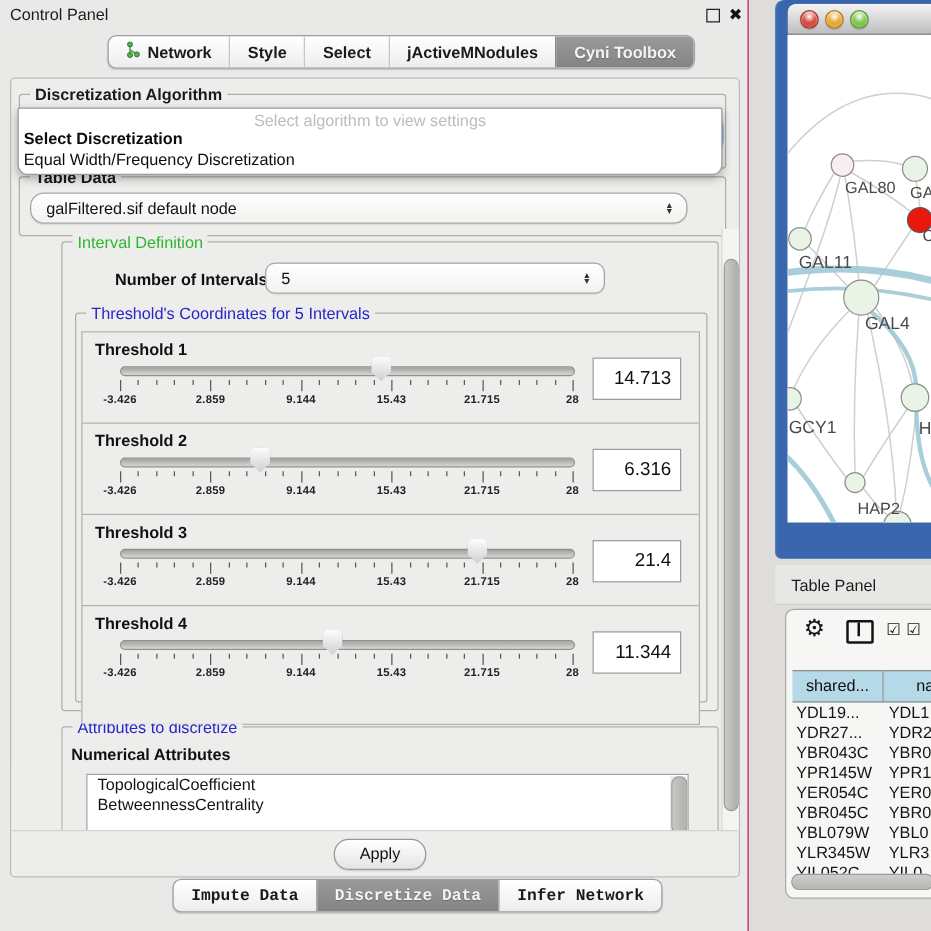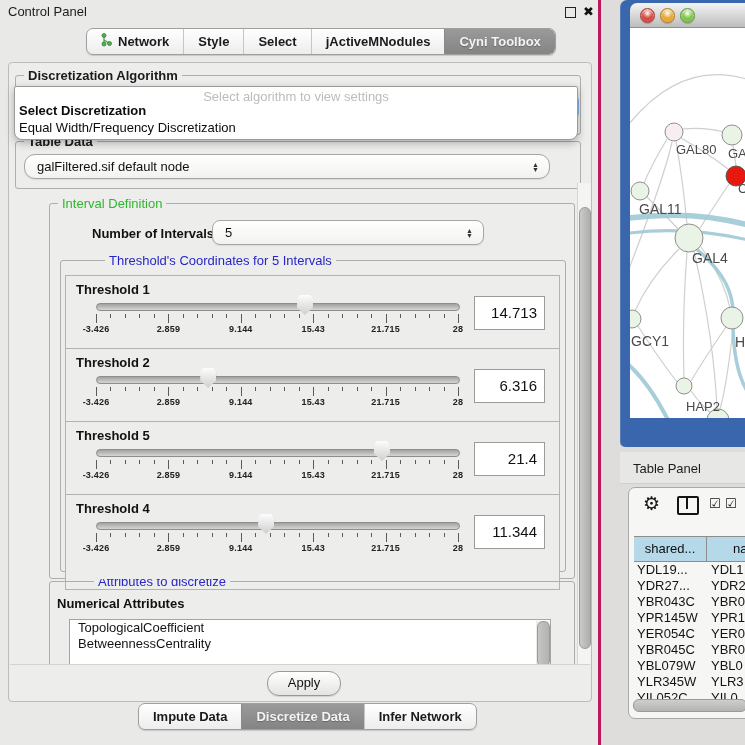--- a/index.html
+++ b/index.html
@@ -1,39 +1,39 @@
 <!DOCTYPE html>
 <html><head>
 <meta charset="utf-8">
 <style>
   html,body{margin:0;padding:0;}
   #root{position:relative;width:745px;height:745px;background:#dedddb;
         font-family:"Liberation Sans","DejaVu Sans",sans-serif;overflow:hidden;
         -webkit-font-smoothing:antialiased;}
   .abs{position:absolute;}
   
-  #control-panel{left:0;top:0;width:598px;height:745px;background:#e9e9e7;border-right:3px solid #be185d;}
+  #control-panel{left:0;top:0;width:598px;height:745px;background:#e9e9e7;border-right:1px solid #be185d;}
   #cp-titlebar{left:0;top:0;width:100%;height:24px;}
   #cp-title{left:8px;top:4px;font-size:13px;color:#1c1c1c;}
   #cp-restore{right:22px;top:7px;width:9px;height:9px;border:1.5px solid #222;}
   #cp-close{right:4px;top:4px;font-size:13px;font-weight:bold;color:#111;}
   .tabgroup{display:flex;align-items:stretch;height:25px;border:1px solid #9f9f9f;border-radius:7px;
             background:linear-gradient(#ffffff,#ededed);overflow:hidden;
             box-shadow:0 1px 1px rgba(0,0,0,.15);}
   .tab{display:flex;align-items:center;padding:0 14px;font-size:13px;font-weight:bold;color:#1a1a1a;
        border-left:1px solid #c6c6c6;cursor:default;}
   .tab:first-child{border-left:none;}
   .tab.sel{background:linear-gradient(#9a9a9a,#848484);color:#f4f4f4;border-left-color:#8a8a8a;text-shadow:0 1px 1px rgba(0,0,0,.25);}
   .tab .glyph{margin-right:6px;display:inline-block;}
   #inner-panel{left:8px;top:62px;width:582px;height:638px;background:#ededeb;border:1px solid #bcbcba;border-radius:4px;}
   .group{position:absolute;border:1px solid #aeaeac;border-radius:3px;}
   .group>.gtitle{position:absolute;top:-8px;left:8px;background:#ededeb;padding:0 4px;font-size:13px;line-height:15px;white-space:nowrap;}
   .gtitle.black{color:#1a1a1a;font-weight:bold;}
   .gtitle.green{color:#2eb82e;}
-  .gtitle.blue{color:#2626c9;margin-left:36px;}
+  .gtitle.blue{color:#2626c9;}
   .combo{position:absolute;background:linear-gradient(#ffffff,#f2f2f0);border:1px solid #a6a6a4;border-radius:11px;
          font-size:13px;color:#111;display:flex;align-items:center;padding:0 12px;box-shadow:0 1px 1px rgba(0,0,0,.08);}
   .combo .arrows{position:absolute;right:10px;top:50%;transform:translateY(-50%);display:flex;flex-direction:column;line-height:5px;}
   .combo .arrows i{font-style:normal;font-size:7px;color:#333;height:5px;}
   .focusring{box-shadow:0 0 0 3px rgba(110,167,229,.85);}
   
   #algo-popup{left:5px;top:23px;width:562px;height:52px;background:#ffffff;border:1px solid #9a9a98;
               border-radius:2px 2px 8px 8px;box-shadow:0 3px 8px rgba(0,0,0,.28);z-index:30;}
   #algo-popup .hint{position:absolute;left:0;right:0;top:2px;text-align:center;font-size:13px;color:#bcbcbc;}
   #algo-popup .opt{position:absolute;left:4px;font-size:13px;color:#0c0c0c;white-space:nowrap;}
@@ -153,21 +153,21 @@
         <span class="gtitle black">Table Data</span>
         <div class="combo" style="left:8px;top:12px;width:500px;height:23px;">
           <span>galFiltered.sif default node</span>
           <span class="arrows">
               <i>▲</i>
               <i>▼</i>
             </span>
         </div>
       </div>
 
-      <div class="group" style="left:40px;top:140px;width:524px;height:374px;">
+      <div class="group" style="left:40px;top:130px;width:524px;height:374px;">
         <span class="gtitle green">Interval Definition</span>
         <span class="abs" style="left:42px;top:22px;font-size:13px;font-weight:bold;color:#111;">Number of Intervals</span>
         <div class="combo" style="left:162px;top:16px;width:246px;height:23px;border-radius:8px;">
           <span>5</span>
           <span class="arrows">
               <i>▲</i>
               <i>▼</i>
             </span>
         </div>
         <div class="group" style="left:10px;top:56px;width:504px;height:310px;">
@@ -243,21 +243,21 @@
                 <div class="tick major" style="left: 392px;"></div>
                 <div class="ticklabel" style="left: 30px;">-3.426</div>
                 <div class="ticklabel" style="left: 102.4px;">2.859</div>
                 <div class="ticklabel" style="left: 174.8px;">9.144</div>
                 <div class="ticklabel" style="left: 247.2px;">15.43</div>
                 <div class="ticklabel" style="left: 319.6px;">21.715</div>
                 <div class="ticklabel" style="left: 392px;">28</div>
                 <div class="valbox">6.316</div>
               </div>
               <div class="throw" style="top: 160px;">
-                <div class="tlabel">Threshold 5</div>
+                <div class="tlabel">Threshold 3</div>
                 <div class="track"></div>
                 <div class="thumb" style="left: 307.974px;"></div>
                 <div class="tick major" style="left: 30px;"></div>
                 <div class="tick minor" style="left: 44.48px;"></div>
                 <div class="tick minor" style="left: 58.96px;"></div>
                 <div class="tick minor" style="left: 73.44px;"></div>
                 <div class="tick minor" style="left: 87.92px;"></div>
                 <div class="tick major" style="left: 102.4px;"></div>
                 <div class="tick minor" style="left: 116.88px;"></div>
                 <div class="tick minor" style="left: 131.36px;"></div>
@@ -347,21 +347,21 @@
 
       <div id="divider" class="abs"></div>
 
       <div id="main-sb" class="abs">
           <div class="vthumb"></div>
         </div>
 
       <div id="apply-btn" class="abs">Apply</div>
     </div>
 
-    <div class="abs" style="left:138px;top:703px;">
+    <div class="abs" style="left:138px;top:703px;font-family:Liberation Mono, monospace;">
       <div class="tabgroup" id="bottom-tabs">
           <div class="tab">
             <span>Impute Data</span>
           </div>
           <div class="tab sel">
             <span>Discretize Data</span>
           </div>
           <div class="tab">
             <span>Infer Network</span>
           </div>

